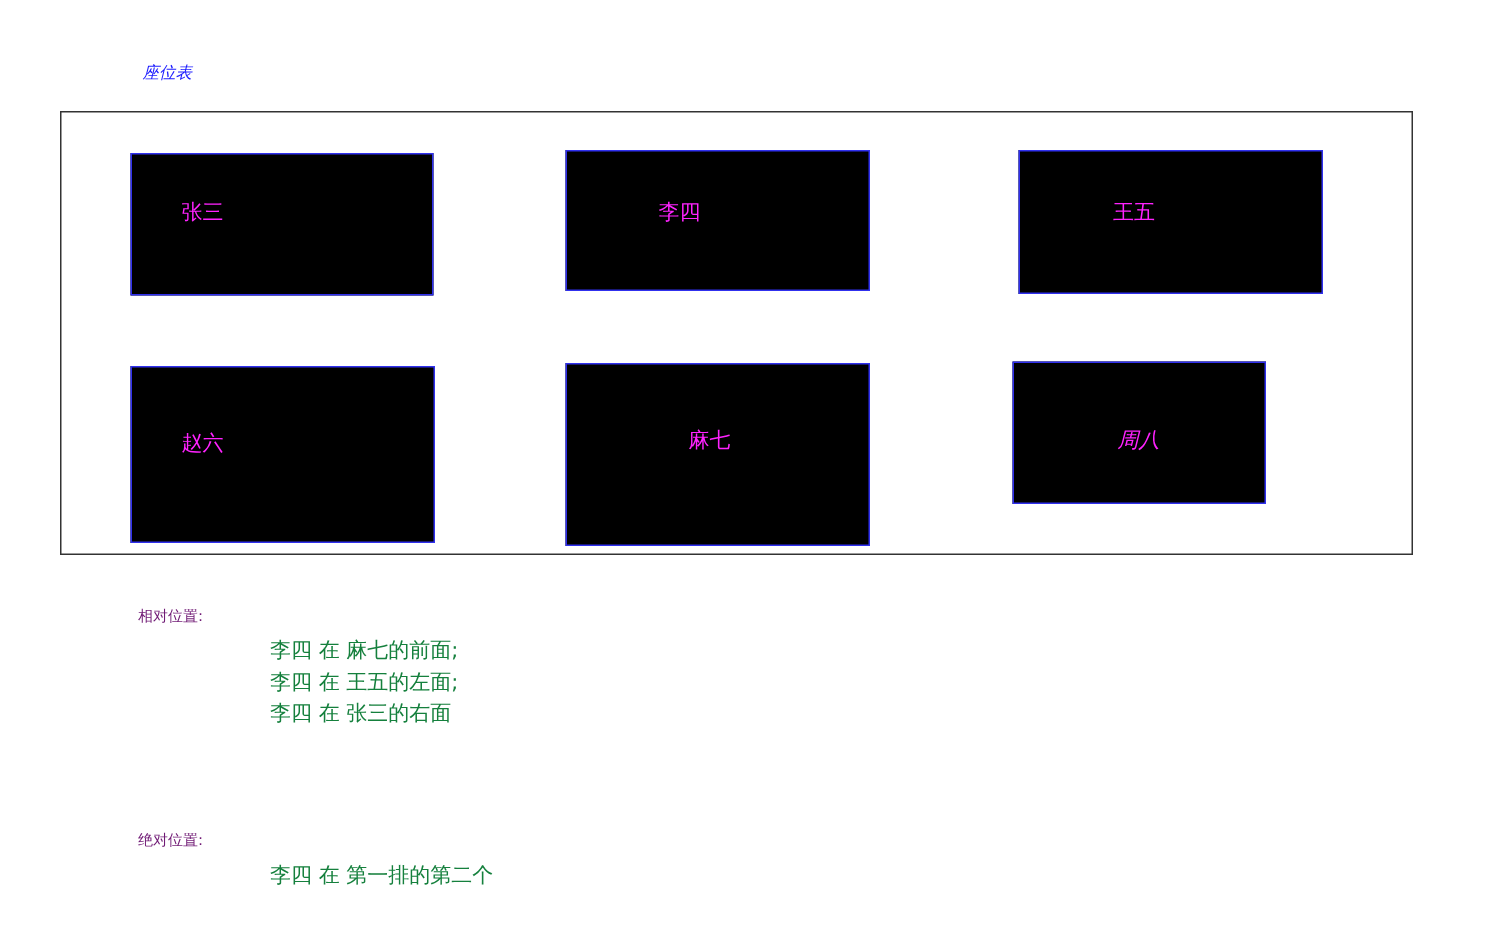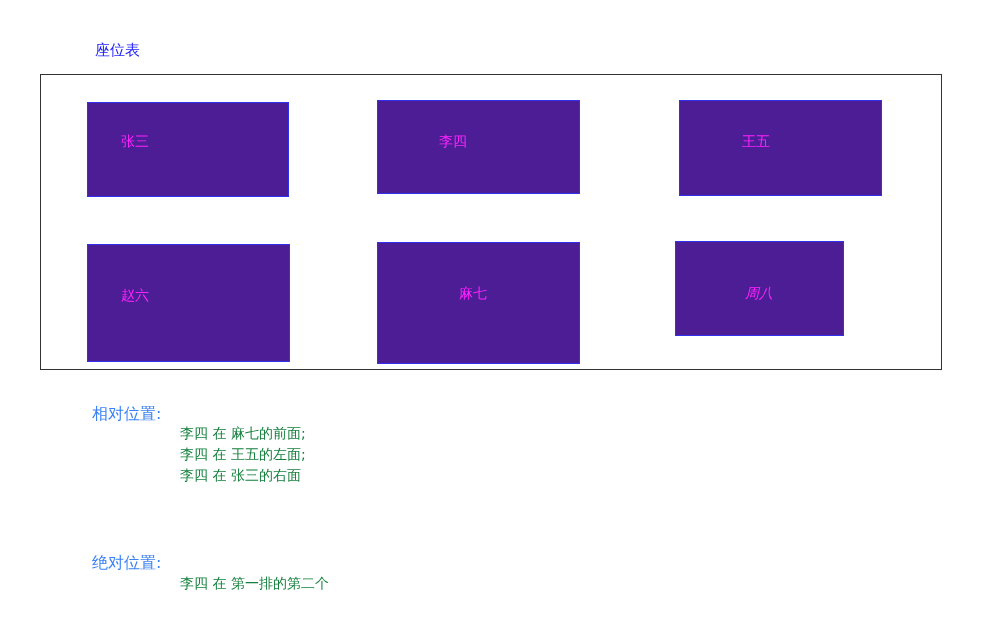--- a/index.html
+++ b/index.html
@@ -1,23 +1,23 @@
 <!DOCTYPE html>
 <html><head>
 <meta charset="utf-8">
 <style>
   html, body { margin:0; padding:0; background:#ffffff; }
   body { width:1001px; height:625px; position:relative; overflow:hidden;
          font-family:"DejaVu Sans", "Liberation Sans", sans-serif; }
-  .title { position:absolute; left:95px; top:41px; font-size:15px; color:#1a1aff; }
+  .title { position:absolute; left:95px; top:41px; font-size:11px; color:#1a1aff;font-style:italic; }
   .frame { position:absolute; left:40px; top:74px; width:902px; height:296px;
            border:1px solid #333333; box-sizing:border-box; }
-  .seat { position:absolute; border:1.5px solid #3030ee; box-sizing:border-box; background:#4c1d95; }
+  .seat { position:absolute; border:1.5px solid #3030ee; box-sizing:border-box; background:#000000; }
   .seat .name { position:absolute; font-size:14px; color:#ff22ff; white-space:nowrap; }
-  .section-label { position:absolute; left:92px; font-size:16px; color:#3b82f6; }
+  .section-label { position:absolute; left:92px; font-size:10px; color:#701a75; }
   .line { position:absolute; left:180px; font-size:14px; color:#15803d; white-space:nowrap; }
 </style>
 </head>
 <body>
 
 <div class="title">座位表</div>
 
 <div class="frame"></div>
 
 <div class="seat" style="left:87px;top:102px;width:202px;height:95px;">

